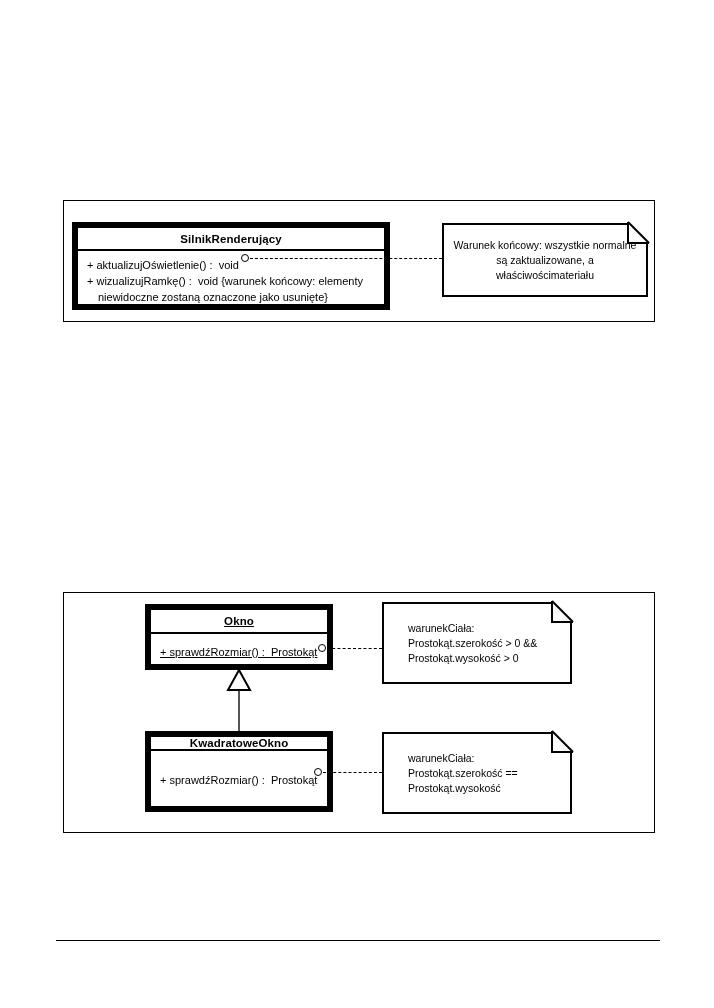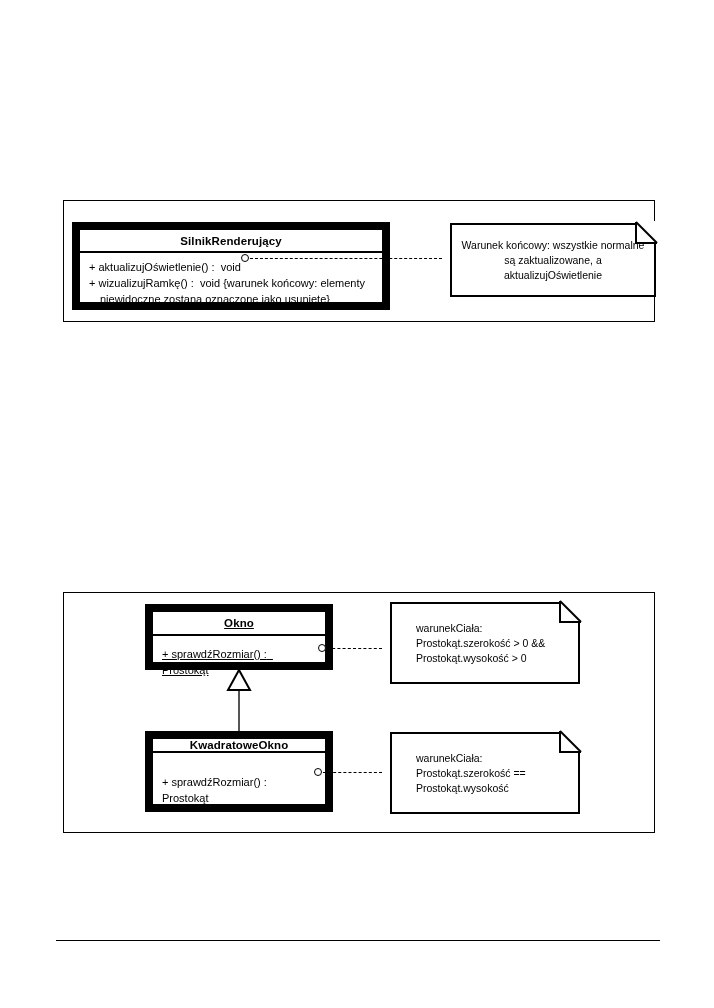--- a/index.html
+++ b/index.html
@@ -24,21 +24,21 @@
     border: 1px solid #000;
     box-sizing: border-box;
     background: #fff;
   }
   #fig1-frame { left: 63px;  top: 200px; width: 592px; height: 122px; }
   #fig2-frame { left: 63px;  top: 592px; width: 592px; height: 241px; }
 
   
   .uml-class {
     position: absolute;
-    border: 8px solid #000000;
+    border: 6px solid #000000;
     box-sizing: border-box;
     background: #fff;
   }
   .uml-class .class-name {
     text-align: center;
     font-weight: bold;
     font-size: 11.5px;
     letter-spacing: .1px;
     box-sizing: border-box;
     border-bottom: 2px solid #000;
@@ -53,21 +53,20 @@
     line-height: 16px;
   }
   .op-line { white-space: pre-wrap; }
   .op-cont { padding-left: 11px; }
 
   
   .uml-note {
     position: absolute;
     box-sizing: border-box;
     background: #0ea5e9;
-    margin-left: 8px;
   }
   .uml-note .note-body {
     position: absolute;
     inset: 0;
     border: 2px solid #000;
     box-sizing: border-box;
     background: #fff;
   }
   .uml-note .note-fold-mask {
     position: absolute;
@@ -149,21 +148,21 @@
   <div class="uml-note" id="fig1-note" style="left:442px; top:223px; width:206px; height:74px;">
     <div class="note-body"></div>
     <div class="note-fold-mask"></div>
     <svg class="note-fold-svg" viewBox="0 0 23 23">
       <polygon points="1,1 22,22 1,22" fill="#ffffff" stroke="none"></polygon>
       <polyline points="1,1 22,22" fill="none" stroke="#000000" stroke-width="2"></polyline>
       <polyline points="1,1 1,22 22,22" fill="none" stroke="#000000" stroke-width="2"></polyline>
     </svg>
     <div class="note-text centered">
       <div>Warunek końcowy: wszystkie normalne</div>
-      <div>są zaktualizowane, a aktualizujOświetlenie</div>
+      <div>są zaktualizowane, a właściwościmateriału</div>
     </div>
   </div>
 
   <div class="fig-frame" id="fig2-frame"></div>
 
   <div class="uml-class" id="fig2-super" style="left:145px; top:604px; width:188px; height:66px;text-decoration:underline;">
     <div class="class-name" style="height:24px;">Okno</div>
     <div class="class-ops" style="padding-top:10px;">
       <div class="op-line">+ sprawdźRozmiar() :  Prostokąt</div>
     </div>

